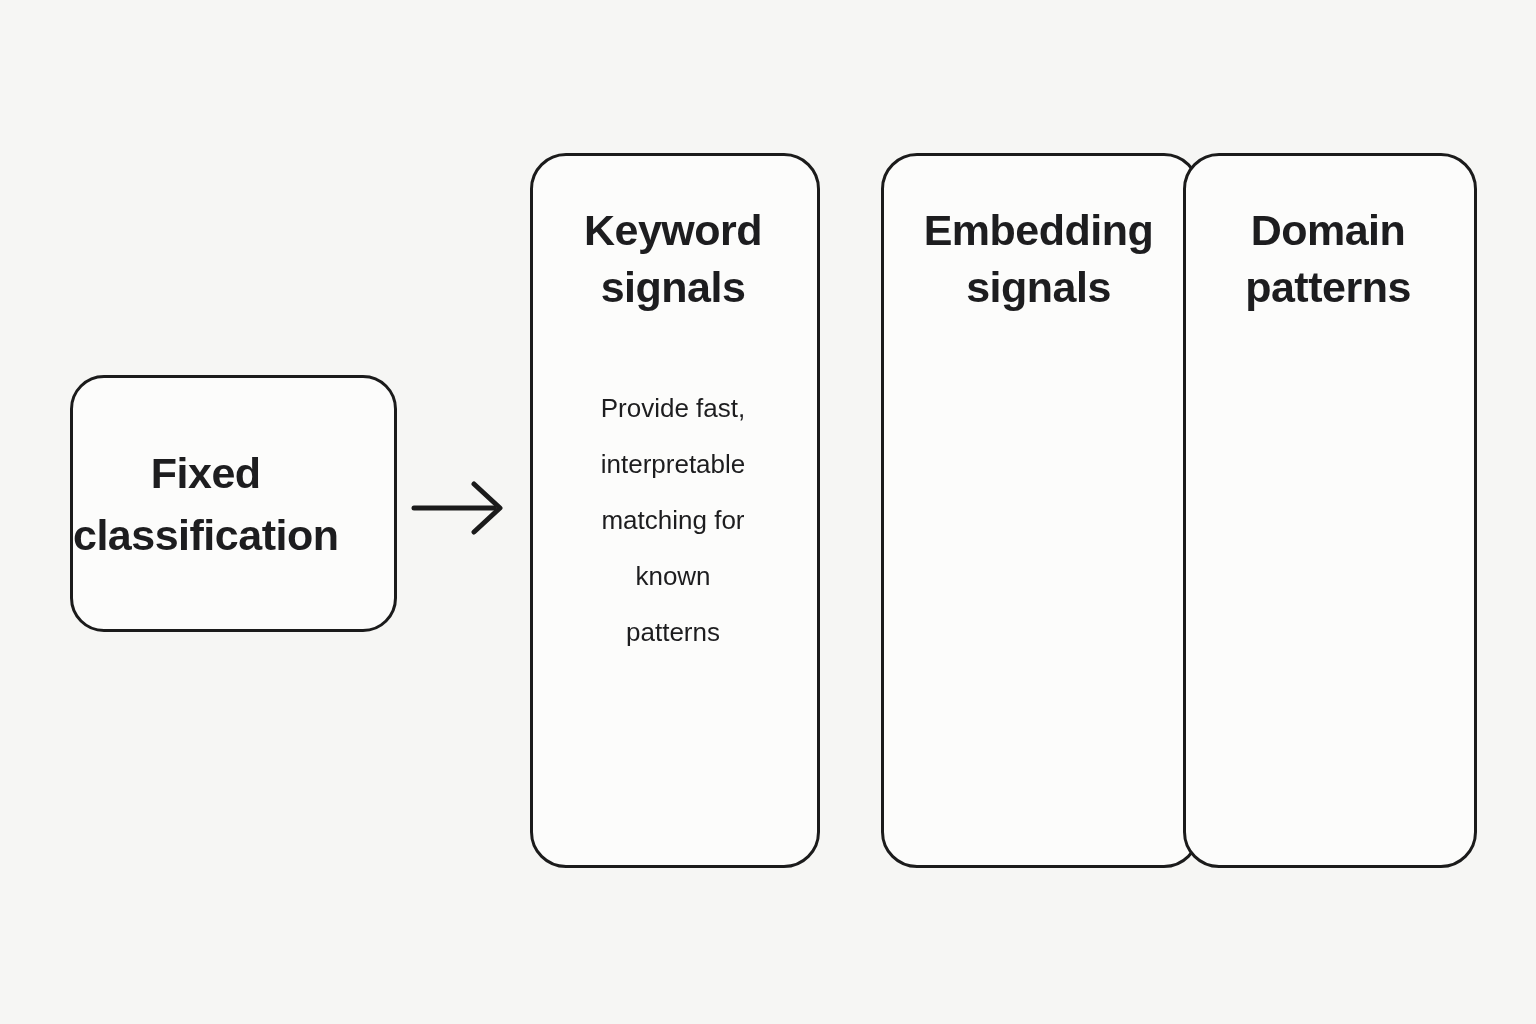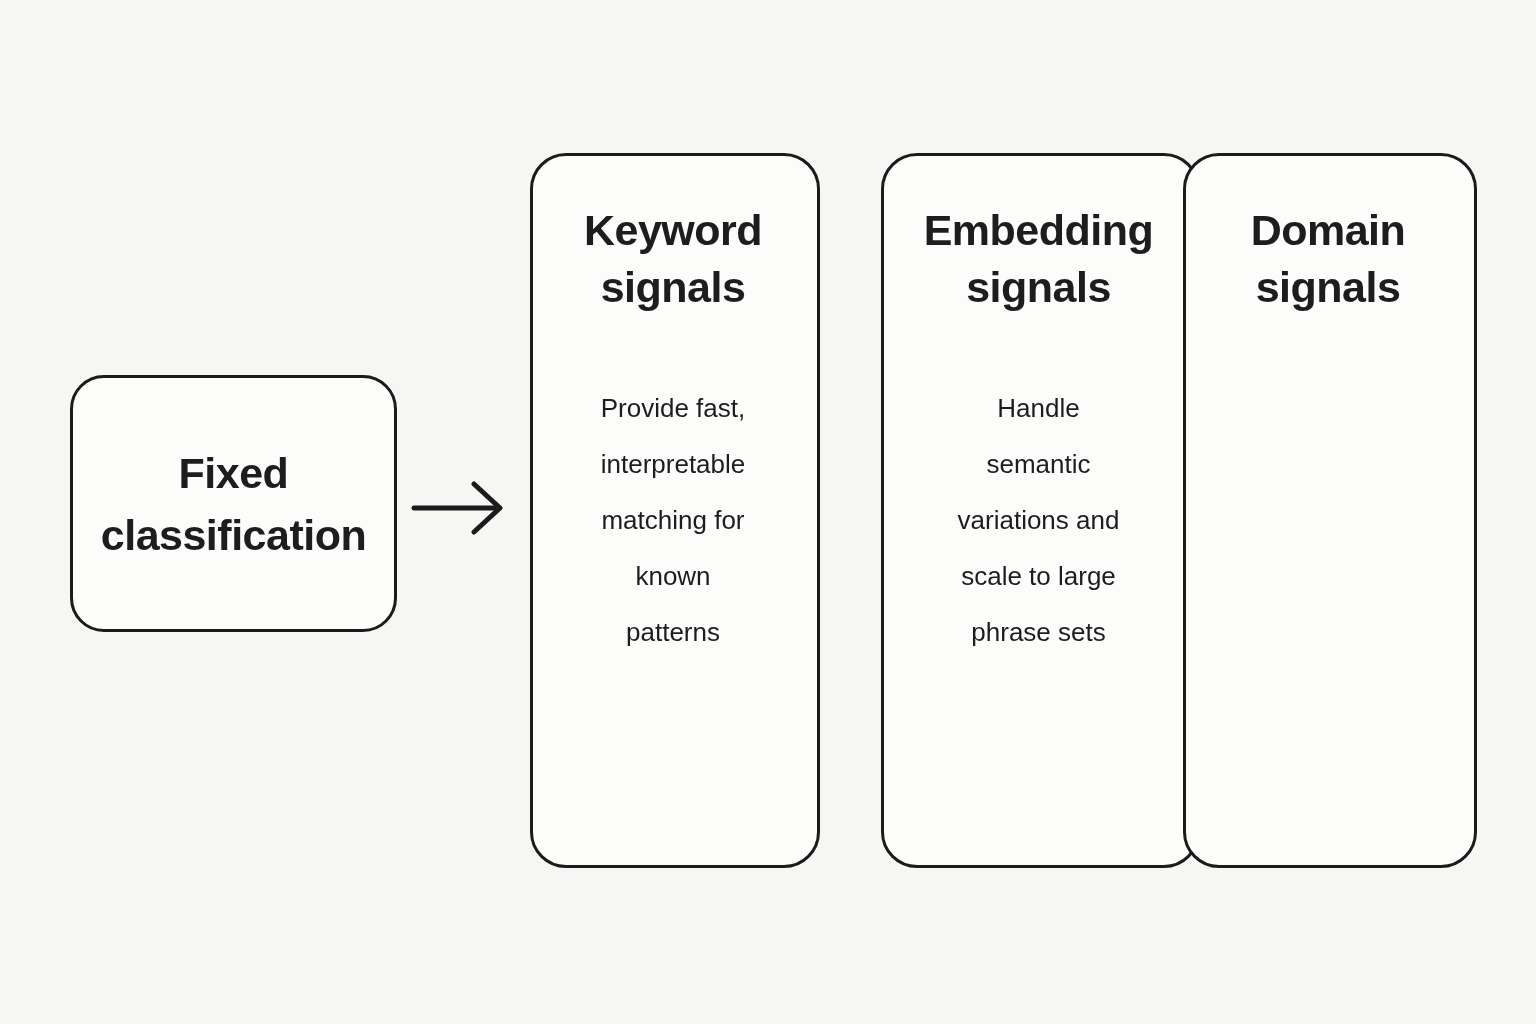--- a/index.html
+++ b/index.html
@@ -18,21 +18,21 @@
   }
   .stage { position: relative; width: 1536px; height: 1024px; }
 
   .source-box {
     position: absolute;
     left: 70px; top: 375px;
     width: 327px; height: 257px;
     background: var(--card-bg);
     border: 3px solid var(--line);
     border-radius: 34px;
-    display: flex; align-items: center; justify-content: center;
+    display: flex; align-items: center; 
     text-align: center;
   }
   .source-box .title {
     font-size: 43px; font-weight: 700;
     line-height: 62px;
     white-space: pre-line;
     letter-spacing: -0.5px;
   }
 
   .flow-arrow {
@@ -89,25 +89,20 @@
     <div class="body">Provide fast,
 interpretable
 matching for
 known
 patterns</div>
   </div>
 
   <div class="card card-2">
     <div class="title">Embedding
 signals</div>
-    <div class="body">Handle
-semantic
-variations and
-scale to large
-phrase sets</div>
   </div>
 
   <div class="card card-3">
     <div class="title">Domain
-signals</div>
+patterns</div>
   </div>
 
 </div>
 
 </body></html>

